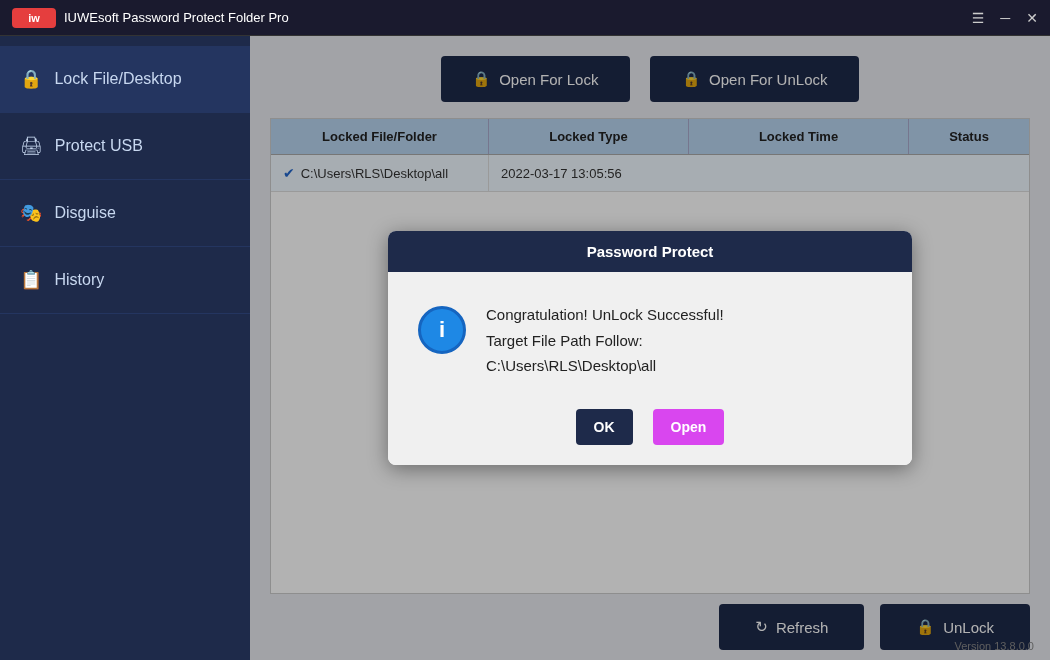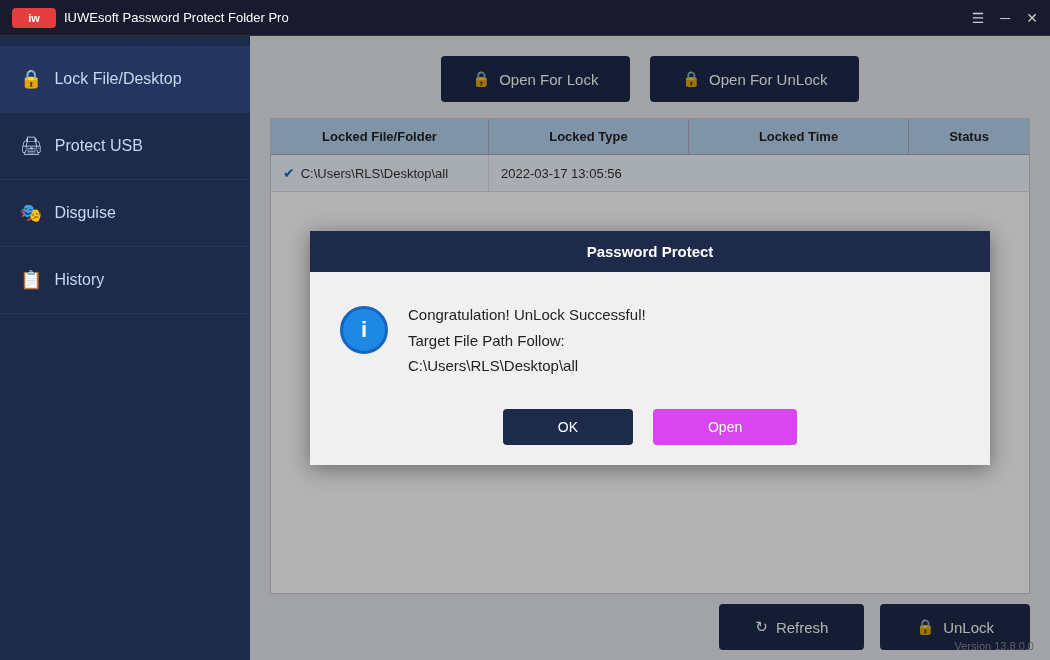--- a/index.html
+++ b/index.html
@@ -200,23 +200,23 @@
     .modal-overlay {
       position: absolute;
       top: 0; left: 0; right: 0; bottom: 0;
       background: rgba(0,0,0,0.3);
       display: flex;
       align-items: center;
       justify-content: center;
       z-index: 100;
     }
     .modal {
-      width: 680px;
+      width: 524px;
       background: white;
-      border-radius: 0;
+      border-radius: 8px;
       overflow: hidden;
       box-shadow: 0 4px 20px rgba(0,0,0,0.4);
     }
     .modal-header {
       background: #1e2a4a;
       color: white;
       padding: 12px 20px;
       font-size: 15px;
       font-weight: 600;
       text-align: center;
@@ -249,23 +249,23 @@
       line-height: 1.7;
     }
     .modal-footer {
       background: #f0f0f0;
       padding: 10px 30px 20px 30px;
       display: flex;
       justify-content: center;
       gap: 20px;
     }
     .modal-btn {
-      padding: 10px 55px;
+      padding: 10px 18px;
       font-size: 14px;
-      font-weight: 400;
+      font-weight: 700;
       border: none;
       border-radius: 4px;
       cursor: pointer;
     }
     .modal-btn-ok {
       background: #1e2a4a;
       color: white;
     }
     .modal-btn-open {
       background: #d946ef;

